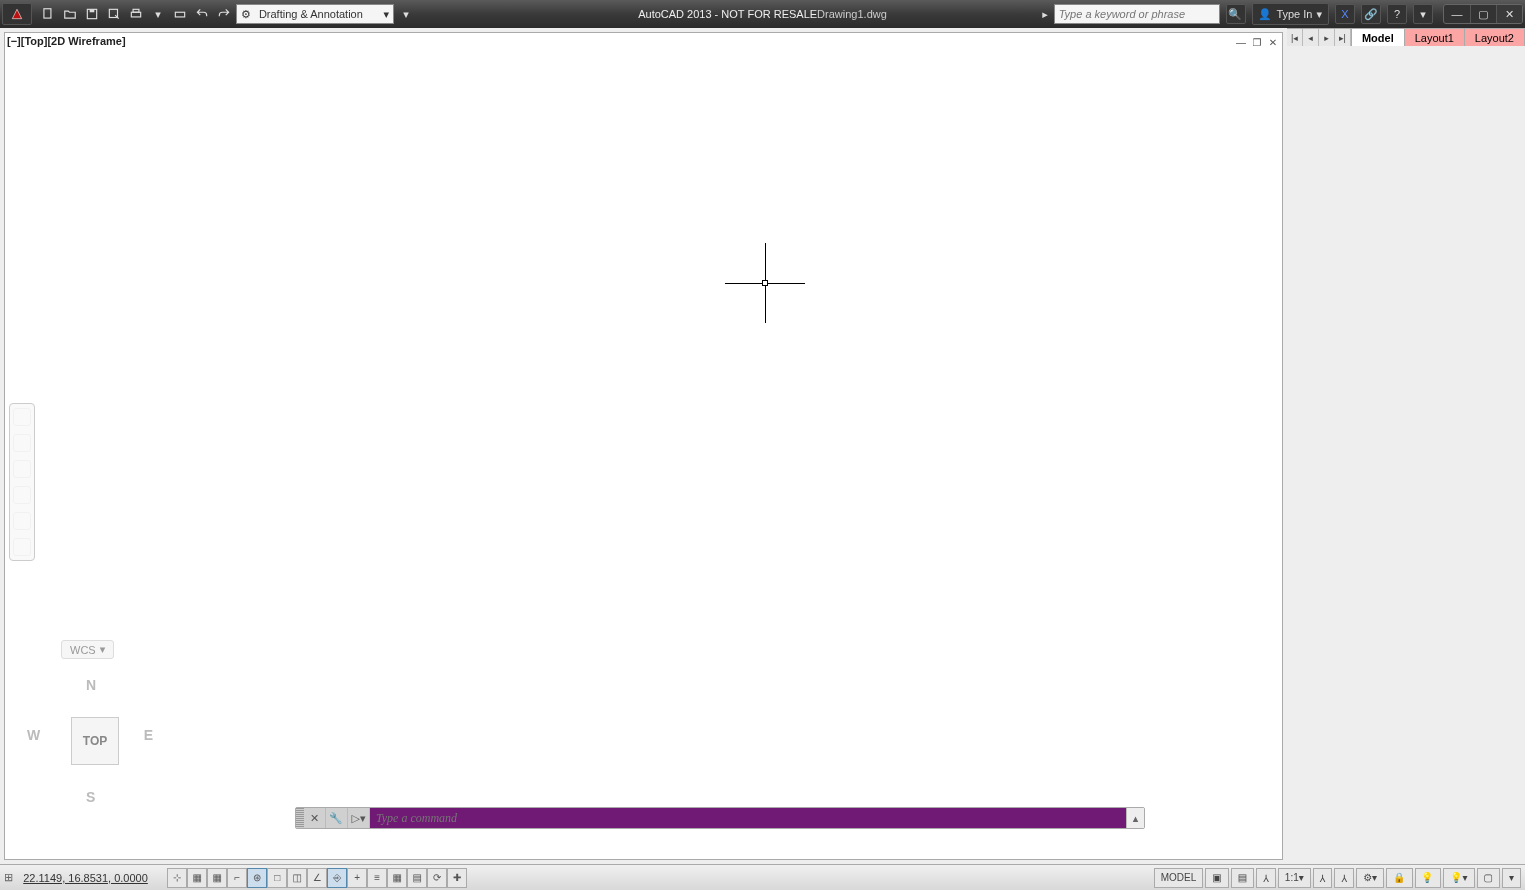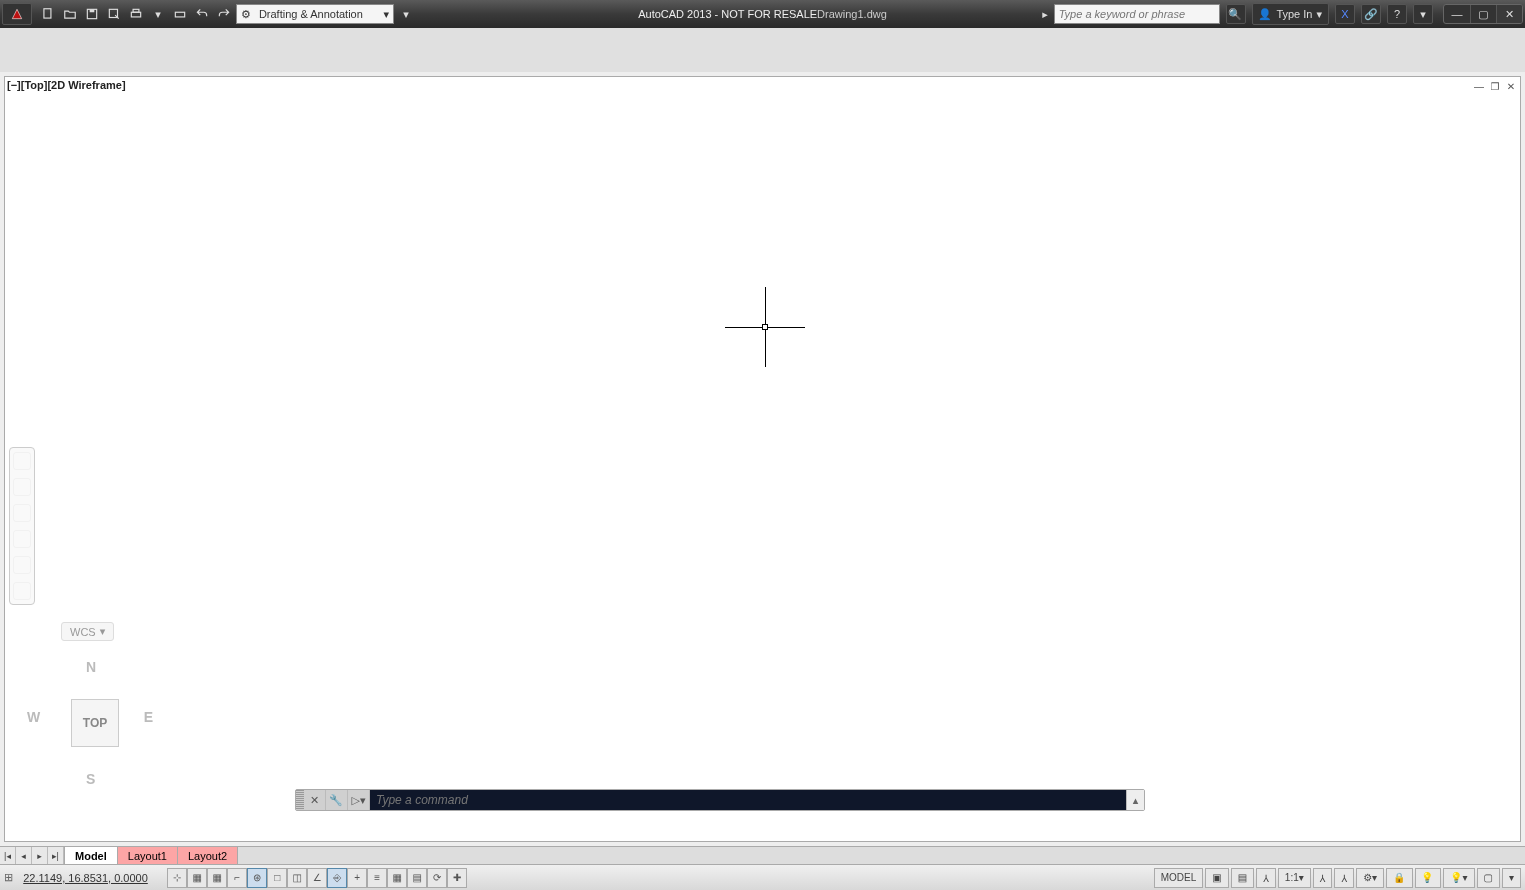--- a/index.html
+++ b/index.html
@@ -109,22 +109,21 @@
 
 
 .drawing-wrap {
   position: absolute;
   top: 28px;
   left: 0;
   right: 0;
   bottom: 26px;
   background: #eee;
   display: flex;
-  flex-direction: column;
-  margin-top: 44px;
+  flex-direction: row;
 }
 .doc-window {
   flex: 1;
   background: #fff;
   position: relative;
   border: 1px solid #aaa;
   margin: 4px;
 }
 .doc-header {
   position: absolute;
@@ -245,24 +244,24 @@
 }
 .cmdline .cmd-btn {
   width: 22px;
   display: flex; align-items: center; justify-content: center;
   border-right: 1px solid #bbb;
   background: #d0d0d0;
   color: #555;
 }
 .cmdline .cmd-input {
   flex: 1;
-  background: #0f172a;
+  background: #701a75;
   border: none;
   padding: 0 6px;
-  font-family: Liberation Sans, sans-serif;
+  font-family: Liberation Serif, serif;
   font-style: italic;
   color: #999;
   font-size: 12px;
 }
 .cmdline .cmd-arrow {
   width: 18px;
   display: flex; align-items: center; justify-content: center;
   background: #eee;
   border-left: 1px solid #bbb;
   color: #666;

